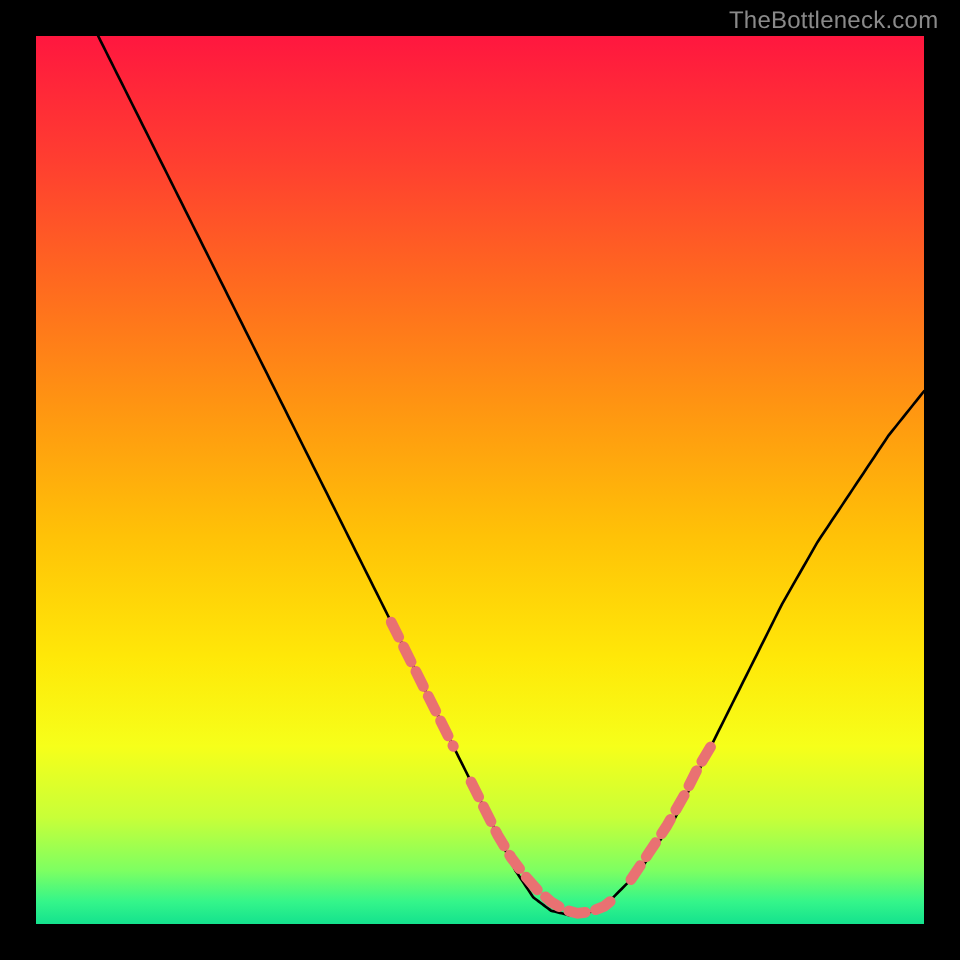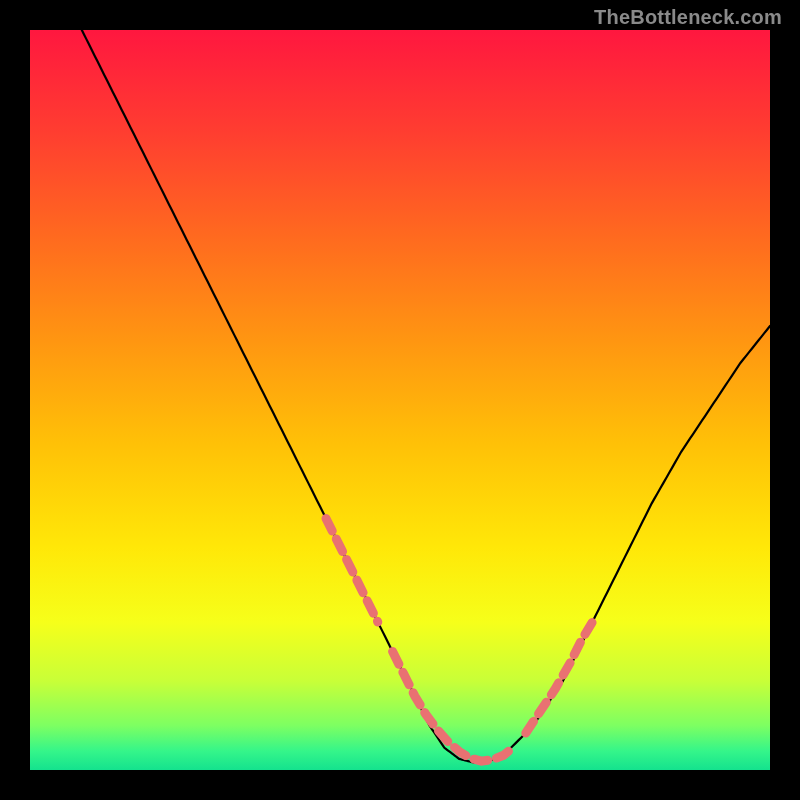--- a/index.html
+++ b/index.html
@@ -37,21 +37,21 @@
     top: 0;
     width: 100%;
     height: 100%;
   }
   .watermark {
     position: absolute;
     top: 6px;
     right: 18px;
     font-family: Arial, Helvetica, sans-serif;
     font-size: 20px;
-    font-weight: 700;
+    font-weight: 400;
     color: #8a8a8a;
     letter-spacing: 0.2px;
   }
 </style>
 </head>
 <body>
 
 <div class="chart-container">
 
   <div class="plot-area">

